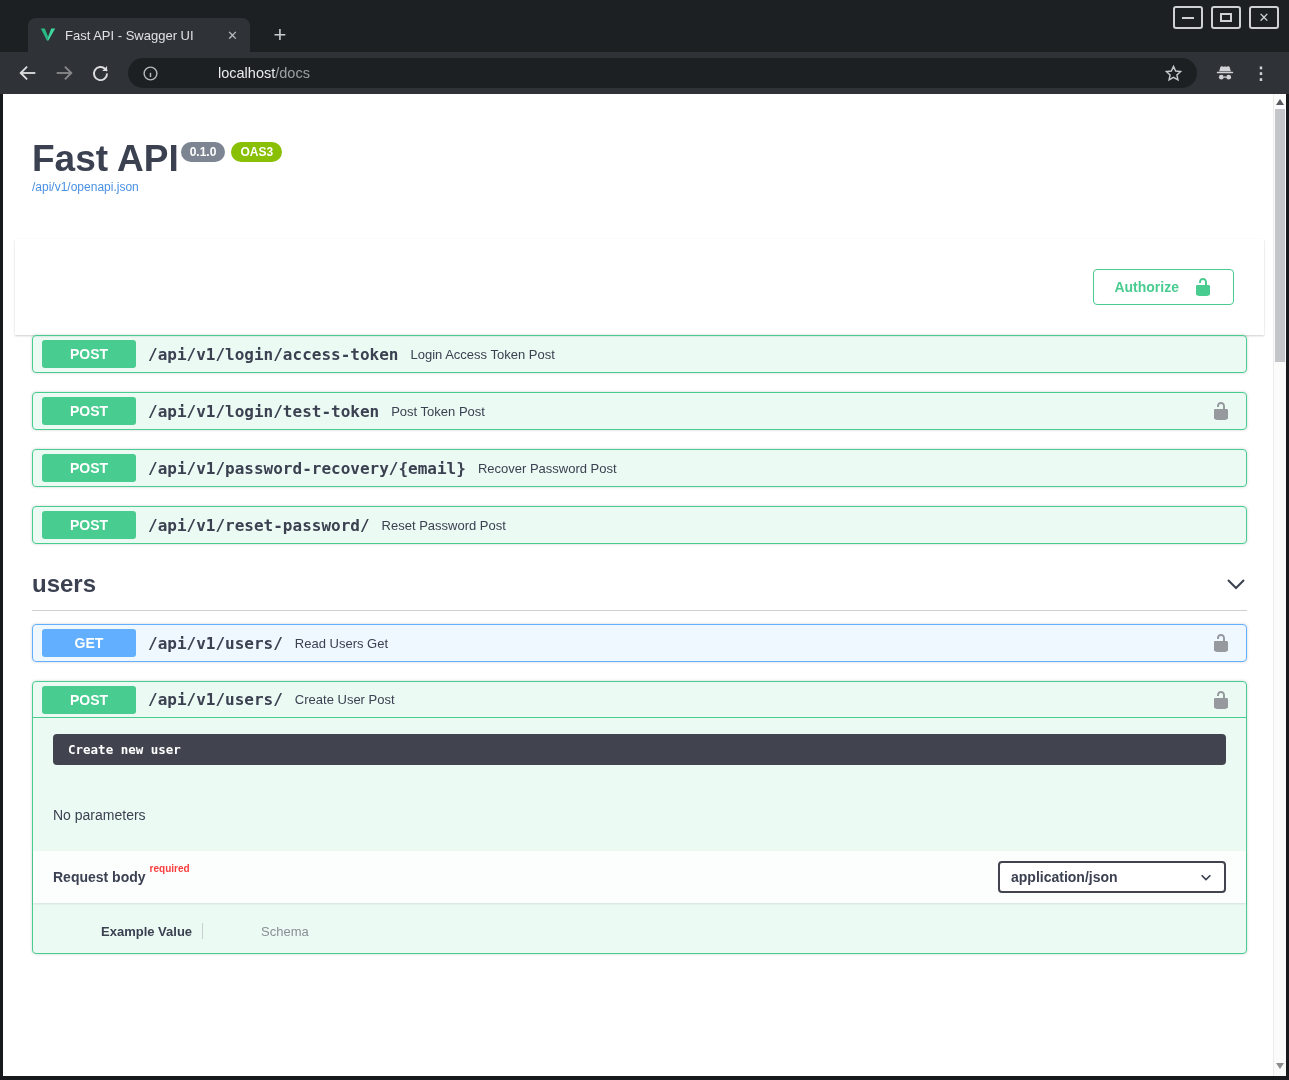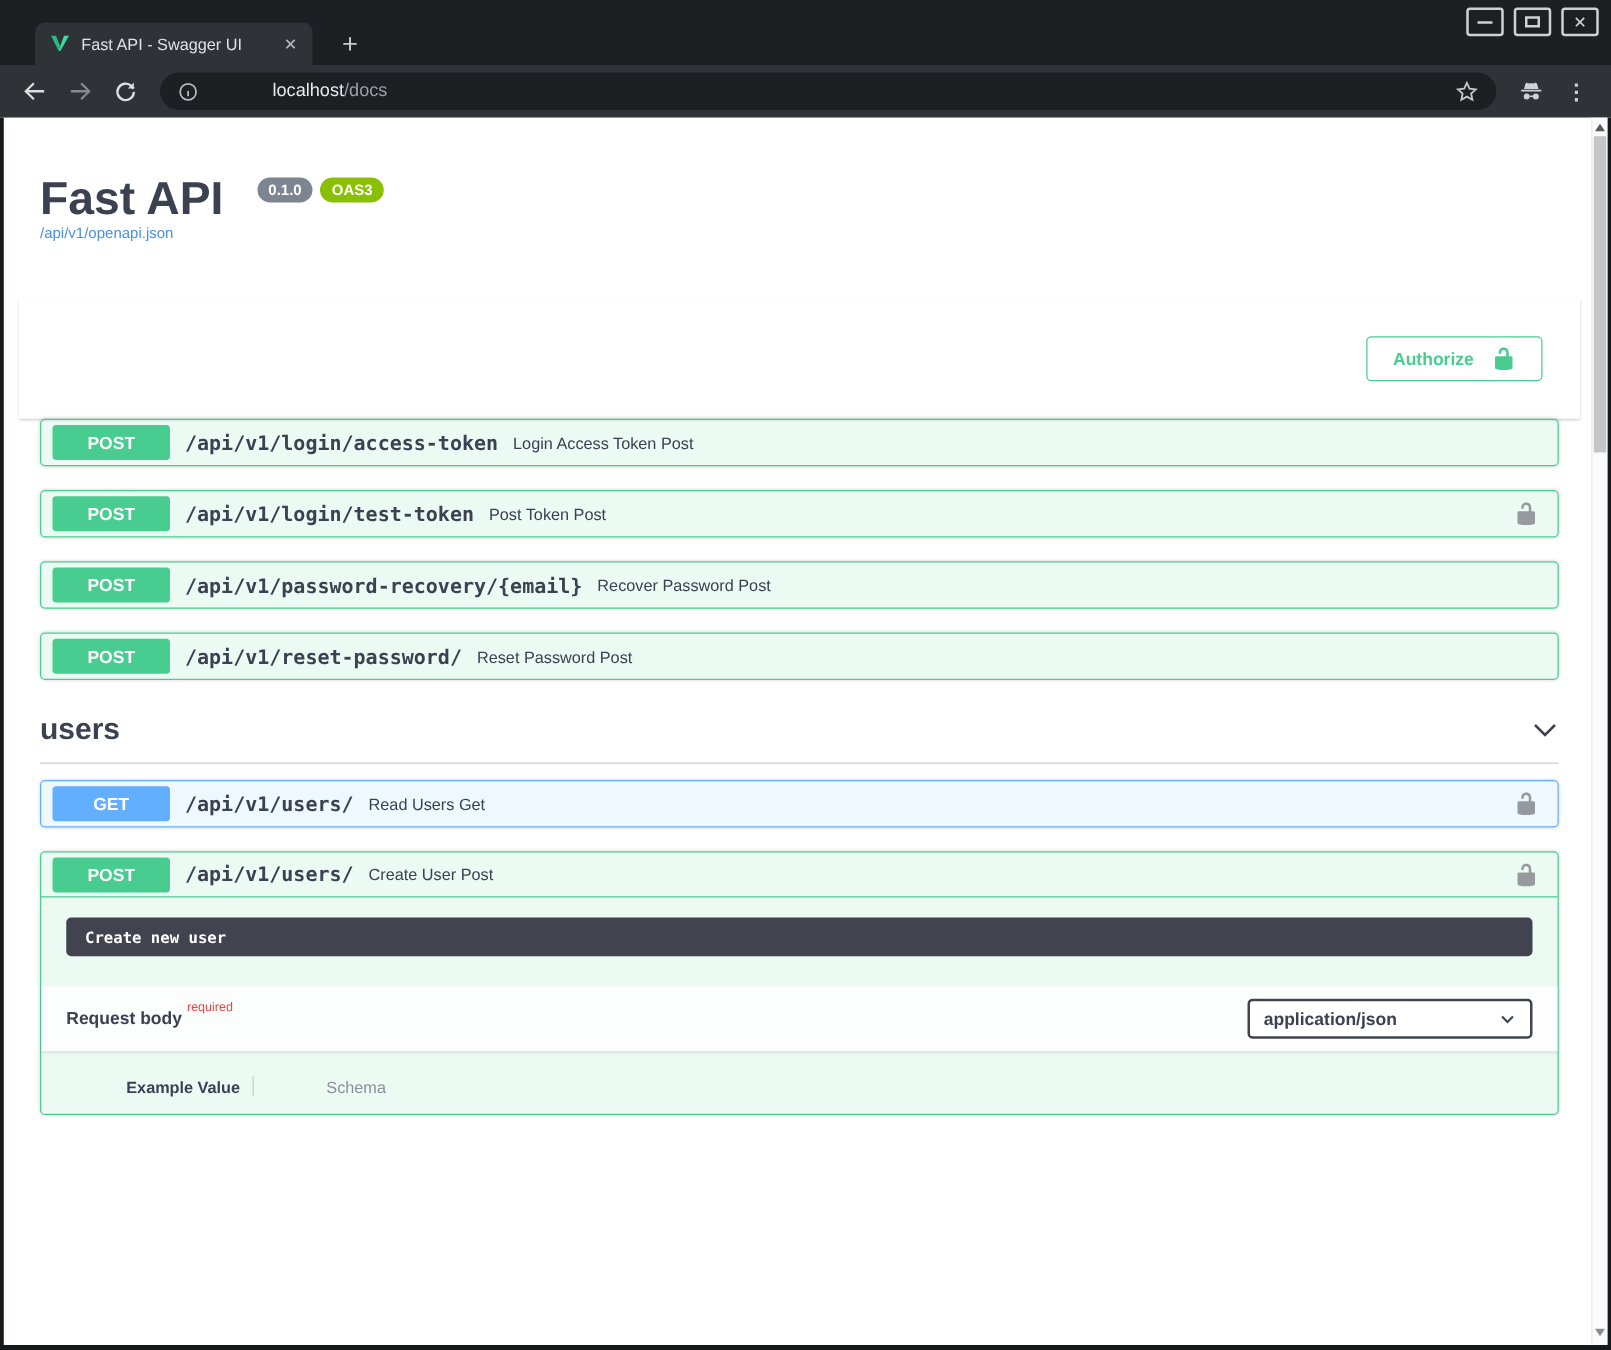--- a/index.html
+++ b/index.html
@@ -40,21 +40,21 @@
            width:auto; height:8px; }
   .sb-up span { width:0; height:0; border-left:4px solid transparent; border-right:4px solid transparent; border-bottom:6px solid #55585c; }
   .sb-down { position:absolute; bottom:5px; left:0; right:0; display:flex; justify-content:center; height:8px; }
   .sb-down span { width:0; height:0; border-left:4px solid transparent; border-right:4px solid transparent; border-top:6px solid #8a8d90; }
   .sb-thumb { position:absolute; top:15px; left:1px; right:1px; height:253px; background:#c3c5c8; }
 
   .content { margin-right:13px; height:100%; overflow:hidden; padding:0 26px 0 29px; color:#3b4151; }
 
   
   .info { padding-top:46px; }
-  .title-row { display:flex; align-items:flex-start; gap:27px; }
+  .title-row { display:flex; align-items:flex-start; gap:2px; }
   .page-title { font-size:37px; font-weight:bold; color:#3b4151; margin:0; line-height:1; }
   .badges { display:flex; gap:6px; margin-top:2px; }
   .badge { font-size:12px; font-weight:bold; color:#fff; padding:3px 9px; border-radius:14px; line-height:1.2; }
   .badge.version { background:#7d8492; }
   .badge.oas { background:#89bf04; }
   .spec-link { display:inline-block; font-size:12px; color:#4990e2; text-decoration:none; }
 
   
   .scheme { background:#fff; box-shadow:0 1px 2px 0 rgba(0,0,0,.2); margin:44px -17px 0 -17px;
             padding:30px 30px; display:flex; justify-content:flex-end; }
@@ -86,21 +86,21 @@
              font-family:"DejaVu Sans Mono", monospace; font-size:12.5px; font-weight:bold; }
   .sec-header { display:flex; align-items:center; justify-content:space-between;
                 background:rgba(255,255,255,.8); box-shadow:0 1px 2px rgba(0,0,0,.1);
                 padding:10px 20px; min-height:46px; }
   .param-tab { font-size:14px; font-weight:bold; color:#3b4151; position:relative; }
   .param-tab::after { content:""; position:absolute; left:0; right:-10px; bottom:-15px; height:4px; background:#49cc90; }
   .btn-tryout { border:2px solid #71757b; border-radius:4px; background:#fff; padding:7px 24px;
                 font-weight:bold; font-size:14px; color:#3b4151; font-family:"Liberation Sans",sans-serif; }
   .no-params { padding:18px 20px 28px; font-size:14px; color:#3b4151; }
   .rb-label { font-size:14px; font-weight:bold; color:#3b4151; }
-  .required { color:#f93e3e; font-size:10px; margin-left:4px; position:relative; top:-4px; font-weight:normal; }
+  .required { color:#f93e3e; font-size:10px; margin-left:4px; position:relative; top:-4px; font-weight:bold; }
   .ct-select { display:flex; align-items:center; justify-content:space-between; width:228px;
                border:2px solid #41444e; border-radius:4px; background:#fff; padding:6px 11px;
                font-weight:bold; font-size:14px; color:#3b4151; }
   .model-example { padding:20px 20px 0; }
   .ex-tabs { display:flex; align-items:center; gap:10px; margin-bottom:14px; }
   .ex-tab { font-size:13px; font-weight:bold; color:#3b4151;margin-left:48px; }
   .ex-tab.inactive { color:#8a8e96; font-weight:normal; }
   .tab-sep { width:1px; height:16px; background:#c9ccd1; }
 </style>
 </head>
@@ -268,20 +268,21 @@
                 </svg>
             </button>
           </div>
 
           <div class="op-body">
             <div class="op-desc-wrap">
               <div class="op-desc">Create new user</div>
             </div>
 
 
+            <div class="no-params">No parameters</div>
 
             <div class="sec-header">
               <span>
                 <span class="rb-label">Request body</span><sup class="required">required</sup>
               </span>
               <div class="ct-select">
                 <span>application/json</span>
                 <svg width="14" height="14" viewBox="0 0 16 16" fill="none" stroke="#3b4151" stroke-width="2">
                     <path d="M3 6l5 5 5-5"></path>
                   </svg>

